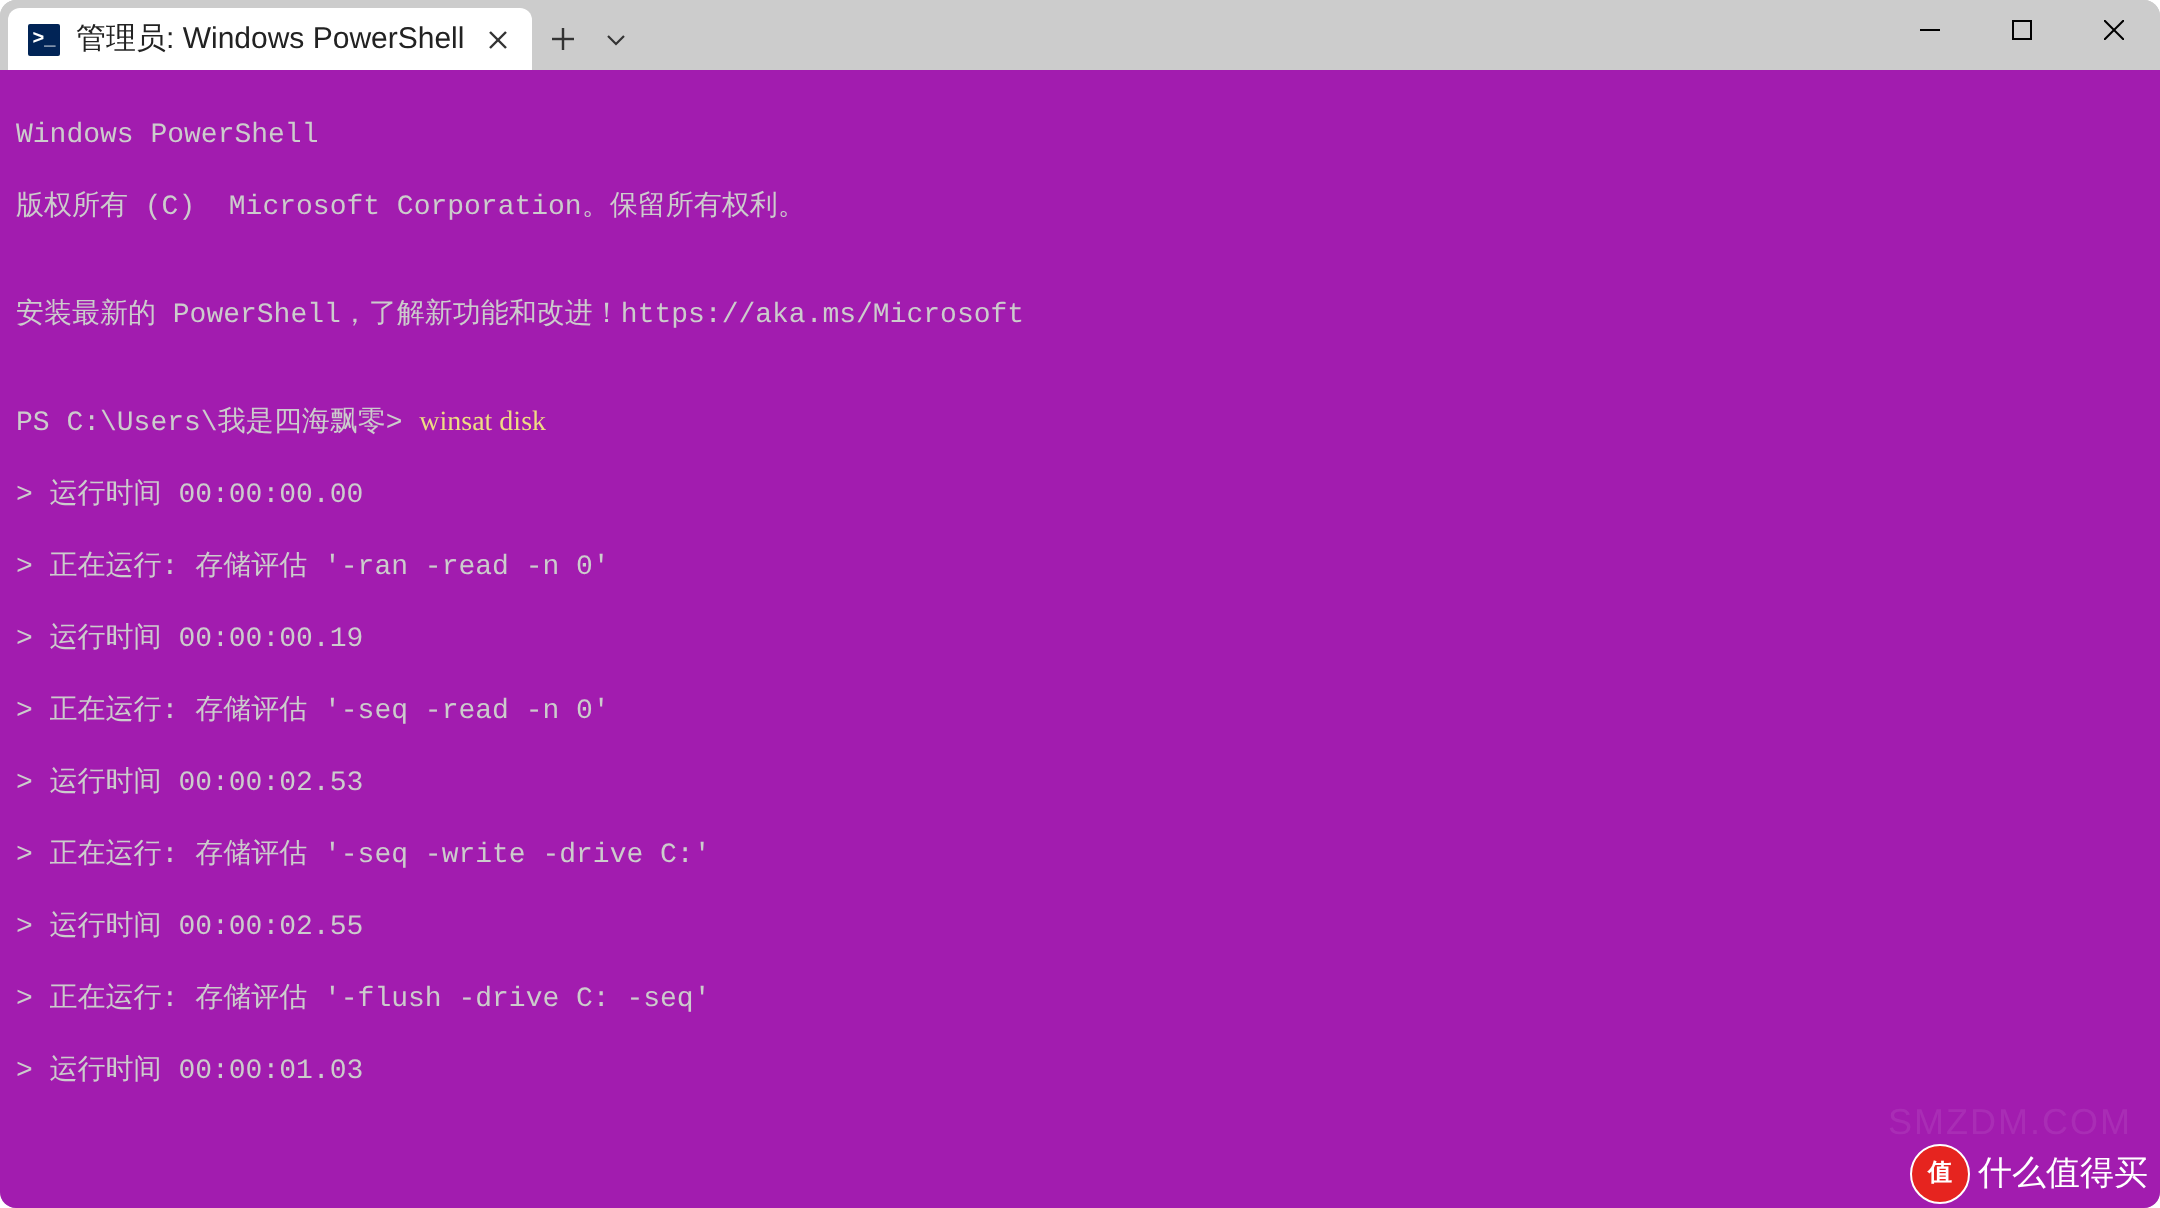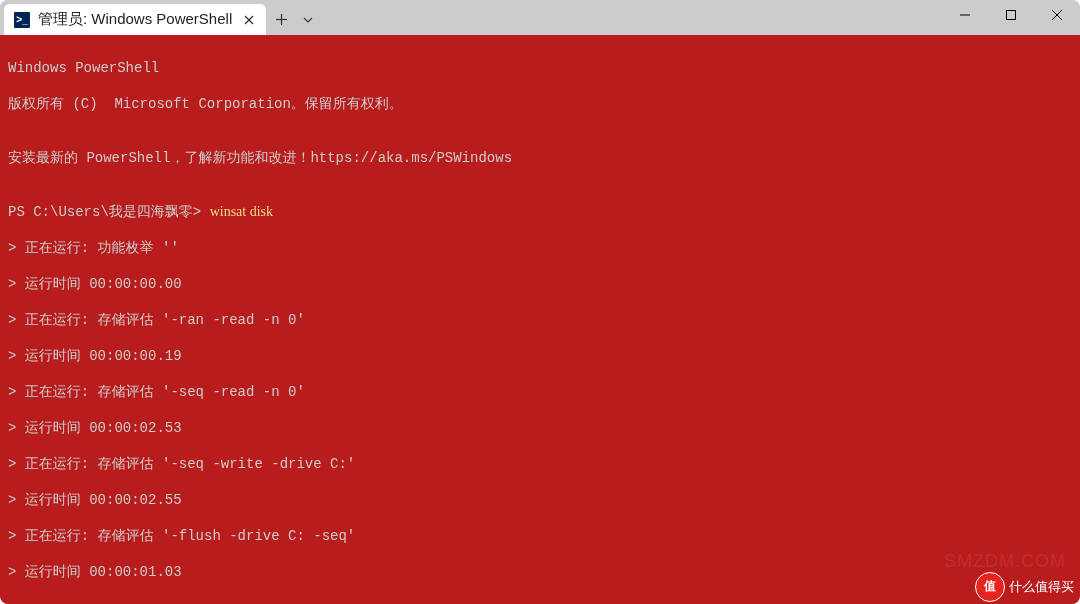--- a/index.html
+++ b/index.html
@@ -8,26 +8,26 @@
   .titlebar { height: 35px; background: #cccccc; display: flex; align-items: stretch; }
   .tab { background: #ffffff; height: 31px; margin-top: 4px; margin-left: 4px; border-radius: 6px 6px 0 0; display: flex; align-items: center; padding: 0 8px 0 10px; min-width: 230px; gap: 8px; }
   .tab-icon { width: 16px; height: 16px; background: #012456; display: flex; align-items: center; justify-content: center; color: #fff; font-size: 10px; font-weight: bold; border-radius: 1px; }
   .tab-title { font-size: 15px; color: #222; flex: 1; white-space: nowrap; }
   .tab-close { width: 18px; height: 18px; display: flex; align-items: center; justify-content: center; color: #444; font-size: 14px; border-radius: 2px; cursor: pointer; }
   .new-tab { width: 30px; display: flex; align-items: center; justify-content: center; color: #333; font-size: 16px; cursor: pointer; margin-top: 4px; }
   .chevron { width: 24px; display: flex; align-items: center; justify-content: center; color: #333; margin-top: 4px; cursor: pointer; }
   .spacer { flex: 1; }
   .winbtn { width: 46px; height: 30px; display: flex; align-items: center; justify-content: center; color: #000; cursor: pointer; }
   .winbtn svg { width: 10px; height: 10px; stroke: #000; stroke-width: 1; fill: none; }
-  .terminal { flex: 1; background: #b91c1c; color: #cccccc; font-family: "Consolas","NSimSun","Courier New",monospace; font-size: 14px; line-height: 18px; padding: 6px 8px; white-space: pre; overflow: hidden; position: relative; }
+  .terminal { flex: 1; background: #a21caf; color: #cccccc; font-family: "Consolas","NSimSun","Courier New",monospace; font-size: 14px; line-height: 18px; padding: 6px 8px; white-space: pre; overflow: hidden; position: relative; }
   .cmd { color: #eedd82; font-family: Liberation Serif, serif; }
   .line { white-space: pre; }
   .watermark { position: absolute; right: 6px; bottom: 2px; display: flex; align-items: center; gap: 4px; }
   .wm-circle { width: 30px; height: 30px; border-radius: 50%; background: #e6241f; color: #fff; display: flex; align-items: center; justify-content: center; font-size: 12px; font-weight: bold; border:1px solid #fff; }
-  .wm-text { color: #fff; font-size: 13px; font-family: "Microsoft YaHei",sans-serif; }
+  .wm-text { color: #fff; font-size: 17px; font-family: "Microsoft YaHei",sans-serif; }
   .wm-faint { position:absolute; right:14px; bottom:34px; color:rgba(255,255,255,0.08); font-size:18px; font-family:sans-serif; letter-spacing:1px;}
 </style>
 </head>
 <body>
 
 <div class="window">
 
   <div class="titlebar">
     <div class="tab">
       <div class="tab-icon">
@@ -68,24 +68,23 @@
           <line x1="0" y1="0" x2="10" y2="10"></line>
           <line x1="10" y1="0" x2="0" y2="10"></line>
         </svg>
     </div>
   </div>
 
   <div class="terminal">
 <div class="line">Windows PowerShell</div>
 <div class="line">版权所有 (C)  Microsoft Corporation。保留所有权利。</div>
 <div class="line"></div>
-<div class="line">安装最新的 PowerShell，了解新功能和改进！https://aka.ms/PSWindows</div>
+<div class="line">安装最新的 PowerShell，了解新功能和改进！https://aka.ms/Microsoft</div>
 <div class="line"></div>
 <div class="line"><span>PS C:\Users\我是四海飘零&gt; </span><span class="cmd">winsat disk</span></div>
-<div class="line">&gt; 正在运行: 功能枚举 ''</div>
 <div class="line">&gt; 运行时间 00:00:00.00</div>
 <div class="line">&gt; 正在运行: 存储评估 '-ran -read -n 0'</div>
 <div class="line">&gt; 运行时间 00:00:00.19</div>
 <div class="line">&gt; 正在运行: 存储评估 '-seq -read -n 0'</div>
 <div class="line">&gt; 运行时间 00:00:02.53</div>
 <div class="line">&gt; 正在运行: 存储评估 '-seq -write -drive C:'</div>
 <div class="line">&gt; 运行时间 00:00:02.55</div>
 <div class="line">&gt; 正在运行: 存储评估 '-flush -drive C: -seq'</div>
 <div class="line">&gt; 运行时间 00:00:01.03</div>
 

